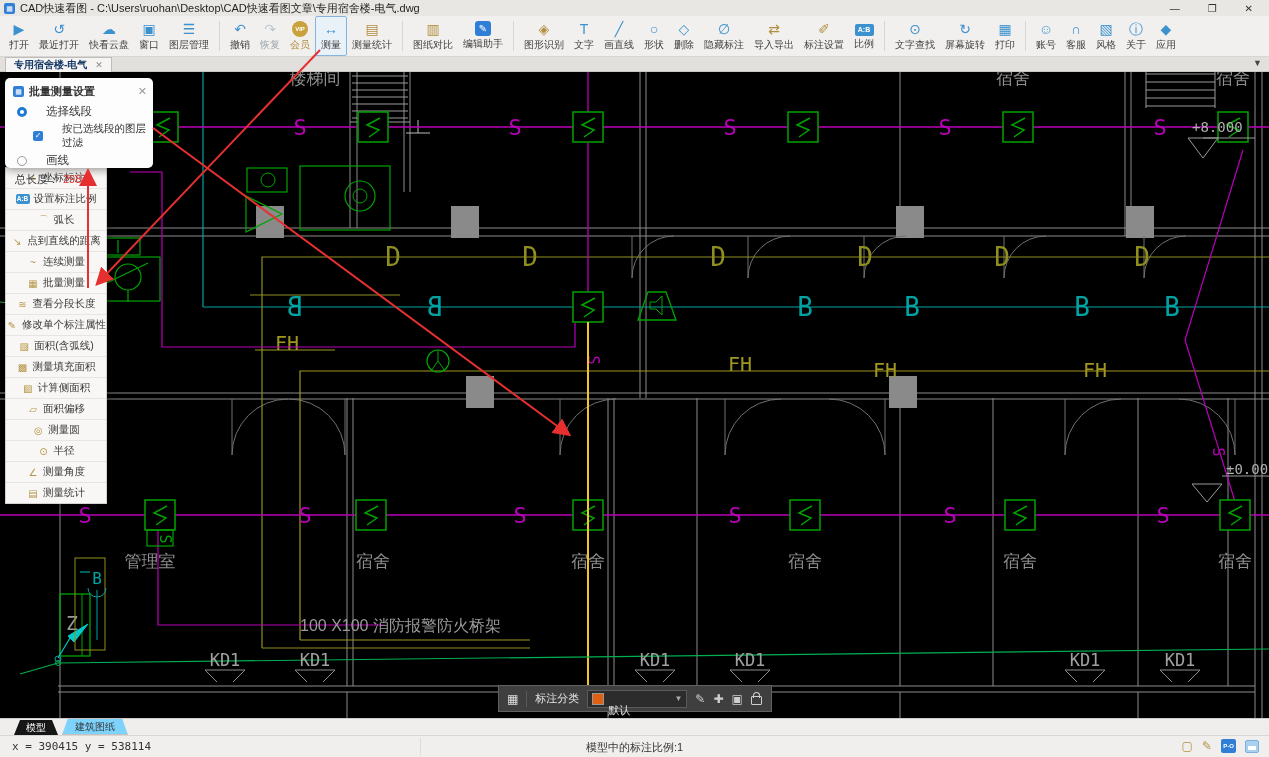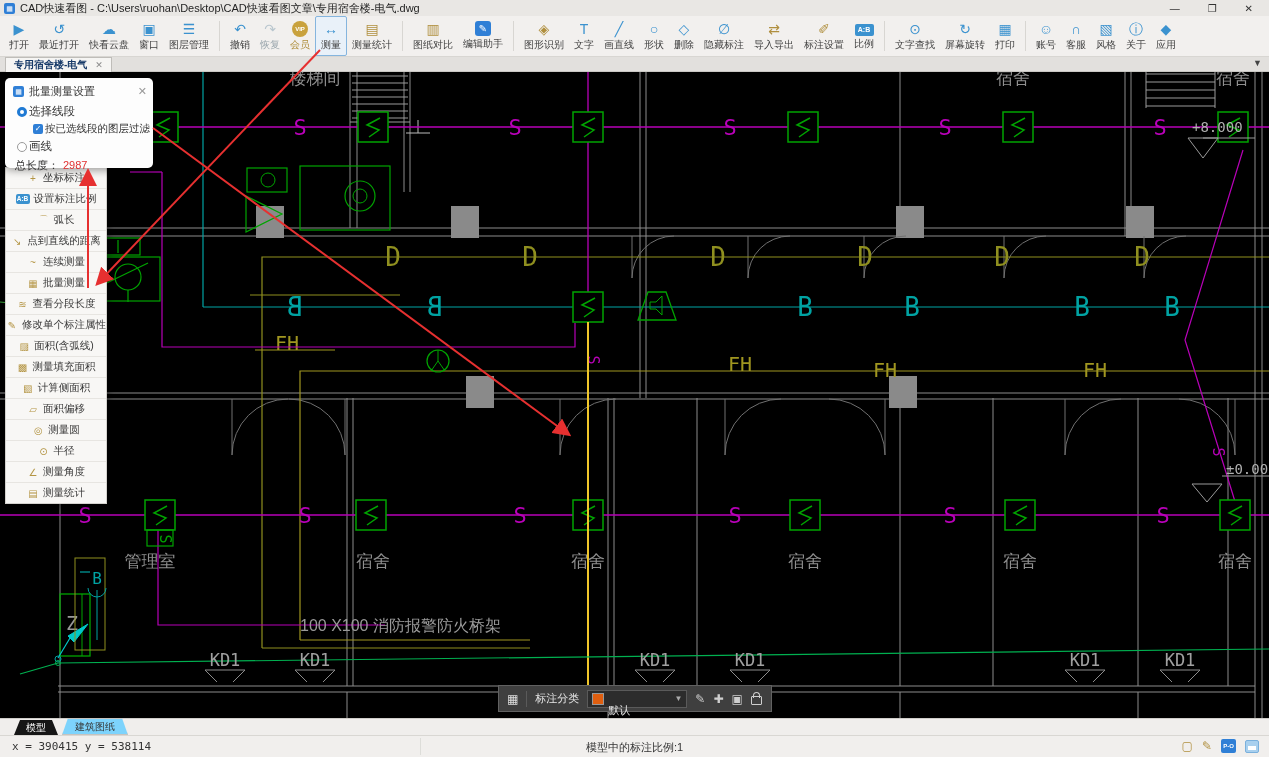--- a/index.html
+++ b/index.html
@@ -43,25 +43,25 @@
   
   .main{position:absolute;top:72px;left:0;width:1269px;height:646px;background:#000;z-index:1;}
   #cad-canvas{position:absolute;left:0;top:0;}
   
   .hintbar{position:absolute;left:487px;top:2px;width:321px;height:20px;background:#4d6183;
            border:1px solid #39486a;box-sizing:border-box;color:#e8eef8;font-size:12px;
            display:flex;align-items:center;justify-content:center;z-index:5;letter-spacing:1px;}
   
   .dlg{position:absolute;left:5px;top:6px;width:148px;height:90px;background:#fdfdfd;
        border-radius:5px;box-shadow:0 2px 8px rgba(0,0,0,.4);z-index:10;font-size:11px;color:#333;}
-  .dlg-title{display:flex;align-items:center;padding:6px 6px 2px 8px;font-size:11px;}
+  .dlg-title{display:flex;align-items:center;padding:6px 6px 2px 8px;font-size:11px;font-weight:bold;}
   .dlg-ico{width:11px;height:11px;background:#2f7fd6;border-radius:2px;color:#fff;font-size:7px;
            line-height:11px;text-align:center;margin-right:5px;flex:none;}
   .dlg-x{margin-left:auto;color:#999;font-size:11px;}
-  .dlg-row{display:flex;align-items:center;gap:2px;padding:3px 0 0 12px;font-size:11.5px;}
+  .dlg-row{display:flex;align-items:center;gap:19px;padding:3px 0 0 12px;font-size:11.5px;}
   .dlg-row.indent{padding-left:28px;font-size:10.5px;}
   .radio{width:10px;height:10px;border-radius:50%;box-sizing:border-box;flex:none;}
   .radio.on{border:3px solid #1f7ad4;background:#fff;}
   .radio.off{border:1px solid #9a9a9a;background:#fff;}
   .chk{width:10px;height:10px;background:#2f7fd6;border-radius:2px;color:#fff;font-size:8px;
        line-height:10px;text-align:center;flex:none;}
   .dlg-total{padding:4px 0 14px 10px;font-size:11px;}
   .dlg-total b{color:#e03030;font-weight:normal;margin-left:4px;}
   
   .sidepanel{position:absolute;left:5px;top:95px;width:100px;background:#f8f7f5;

